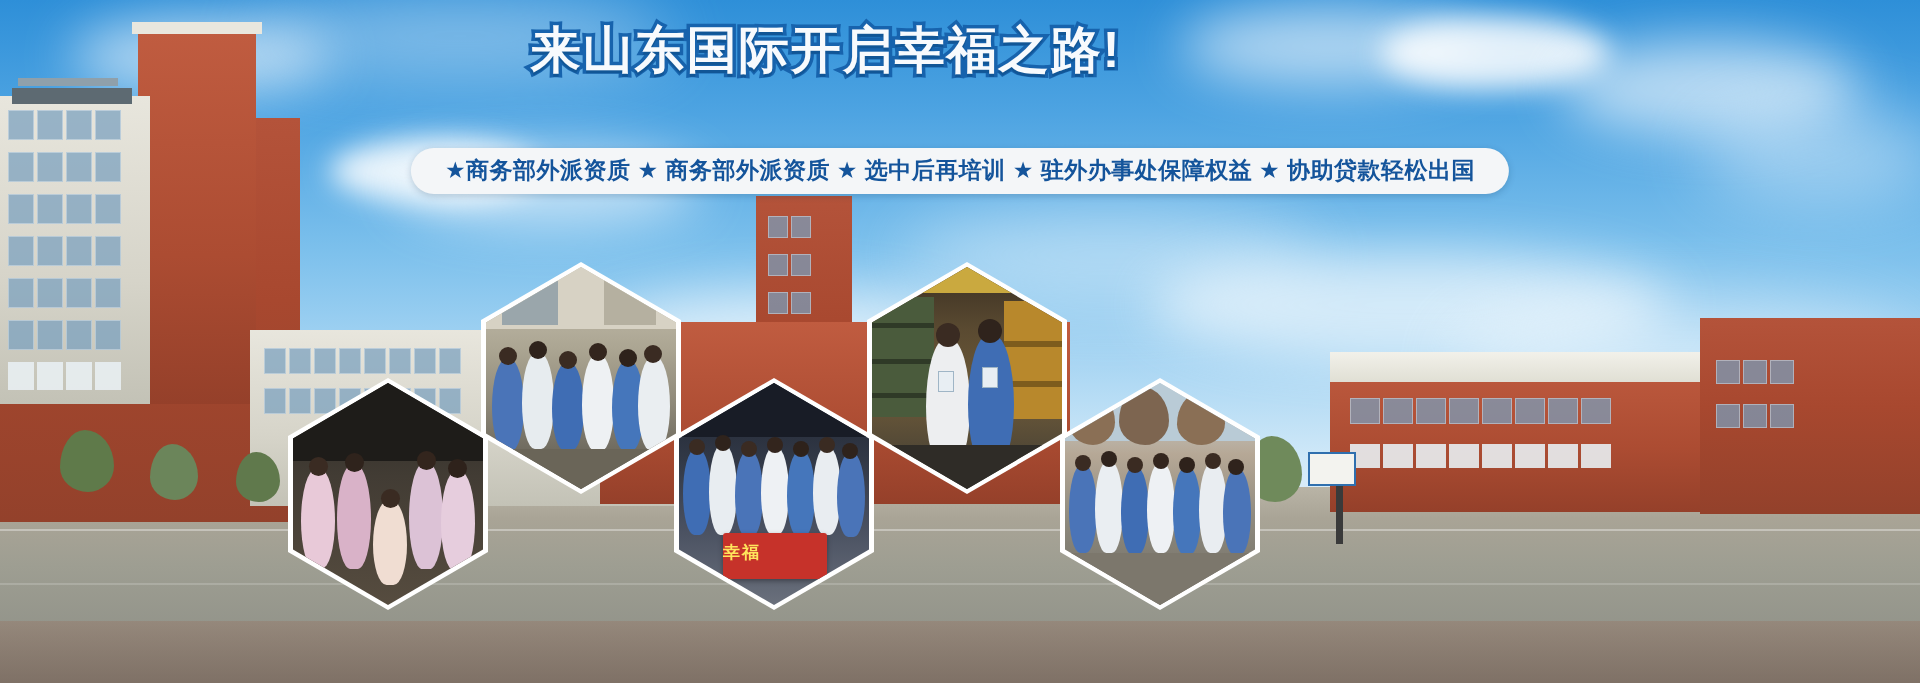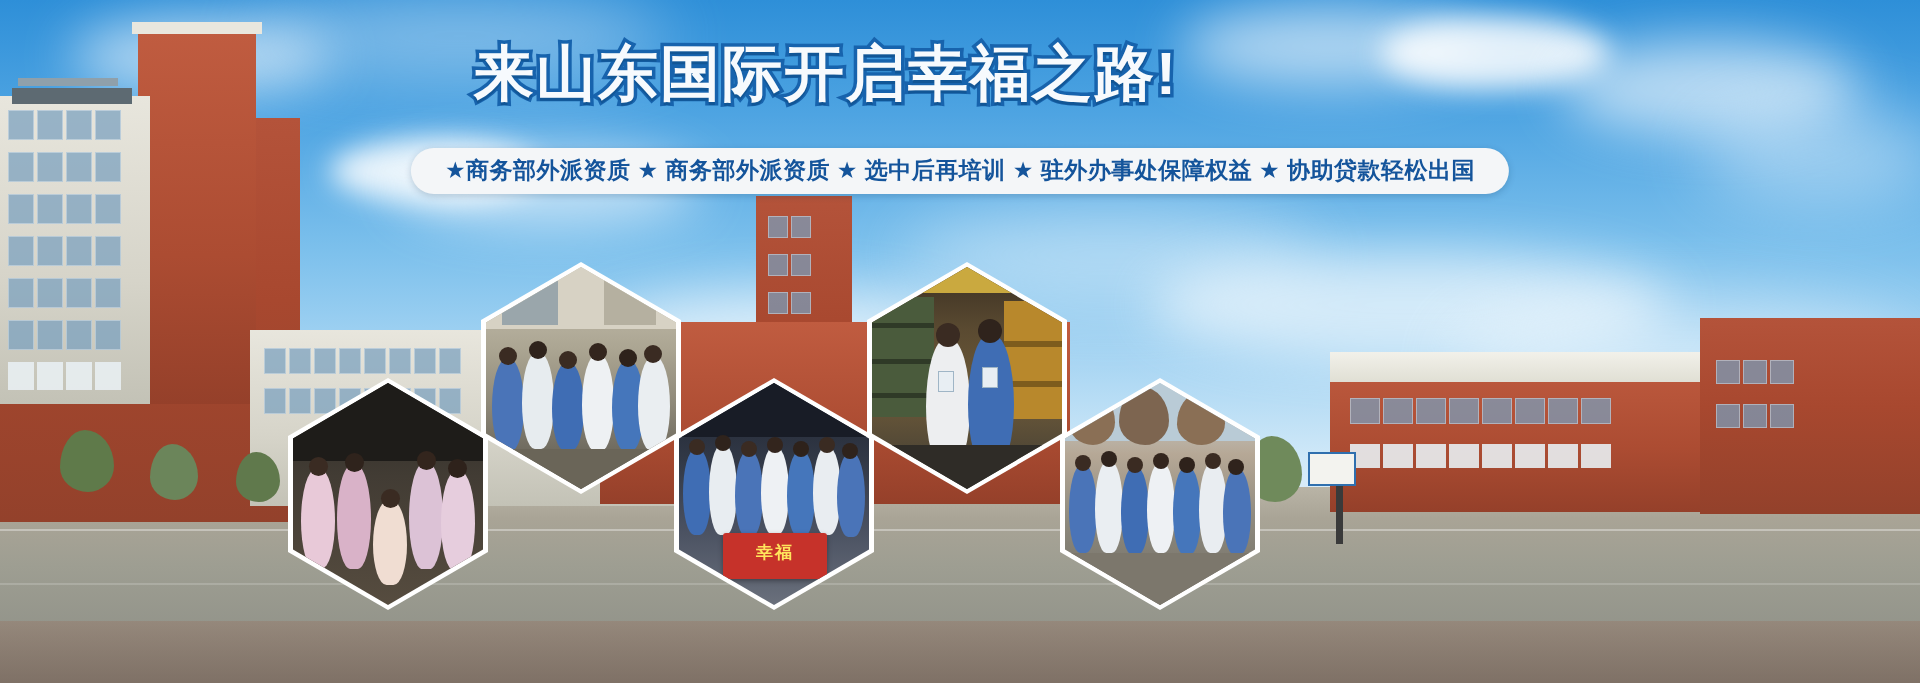--- a/index.html
+++ b/index.html
@@ -57,22 +57,22 @@
 
   .roofcap{position:absolute;background:#e9e7de;}
 
   .hoop-pole{position:absolute;background:#3a3a3a;}
   .hoop-board{position:absolute;background:#f3f3ef;border:2px solid #2f6fae;}
 
   .tree{position:absolute;border-radius:46% 54% 48% 52%/60% 58% 42% 40%;}
 
   
   .headline{
-    position:absolute;left:0;top:44px;width:1652px;text-align:center;
-    font-size:60px;line-height:1;font-weight:bold;letter-spacing:2px;
+    position:absolute;left:0;top:25px;width:1652px;text-align:center;
+    font-size:50px;line-height:1;font-weight:bold;letter-spacing:2px;
     color:#f7fafd;
     -webkit-text-stroke:7px #1763ad;
     paint-order:stroke fill;
     text-shadow:0 3px 0 rgba(12,70,122,.45);
     white-space:nowrap;
   }
 
   
   .pill{
     position:absolute;left:50%;transform:translateX(-50%);top:148px;
@@ -331,21 +331,21 @@
         <div class="head" style="left:62px;top:58px;width:16px;height:16px;background:#3a2b22;"></div>
         <div class="fig" style="left:82px;top:64px;width:28px;height:88px;background:#eef1f4;"></div>
         <div class="head" style="left:88px;top:54px;width:16px;height:16px;background:#33251d;"></div>
         <div class="fig" style="left:108px;top:68px;width:28px;height:86px;background:#4576bb;"></div>
         <div class="head" style="left:114px;top:58px;width:16px;height:16px;background:#2e221b;"></div>
         <div class="fig" style="left:134px;top:64px;width:28px;height:88px;background:#e9edf1;"></div>
         <div class="head" style="left:140px;top:54px;width:16px;height:16px;background:#3a2b22;"></div>
         <div class="fig" style="left:158px;top:70px;width:28px;height:84px;background:#4a74b8;"></div>
         <div class="head" style="left:163px;top:60px;width:16px;height:16px;background:#2f231c;"></div>
         <div class="banner-label" style="left:44px;top:150px;width:104px;height:46px;background:#c6322a;box-shadow:0 2px 5px rgba(0,0,0,.35);">
-          <div style="position:absolute;left:0;top:8px;width:104px;text-align:center;color:#ffe55c;font-weight:bold;font-size:17px;letter-spacing:2px;">幸福</div>
+          <div style="position:absolute;left:0;top:8px;width:104px;text-align:left;color:#ffe55c;font-weight:bold;font-size:17px;letter-spacing:2px;">幸福</div>
         </div>
       </div>
     </div>
 
     <div class="hex-border" style="left:867px;top:262px;width:200px;height:232px;"></div>
     <div class="hex" style="left:872px;top:267px;width:190px;height:222px;">
       <div class="hex-inner" style="background:linear-gradient(180deg,#3a2f22 0%,#5a4a31 28%,#6d5a39 58%,#3d3a34 100%);">
         <div style="position:absolute;left:0;top:0;width:190px;height:26px;background:#caa93f;"></div>
         <div style="position:absolute;left:0;top:30px;width:62px;height:120px;background:#4a5b3c;"></div>
         <div style="position:absolute;left:0;top:56px;width:62px;height:5px;background:#2f3a27;"></div>

